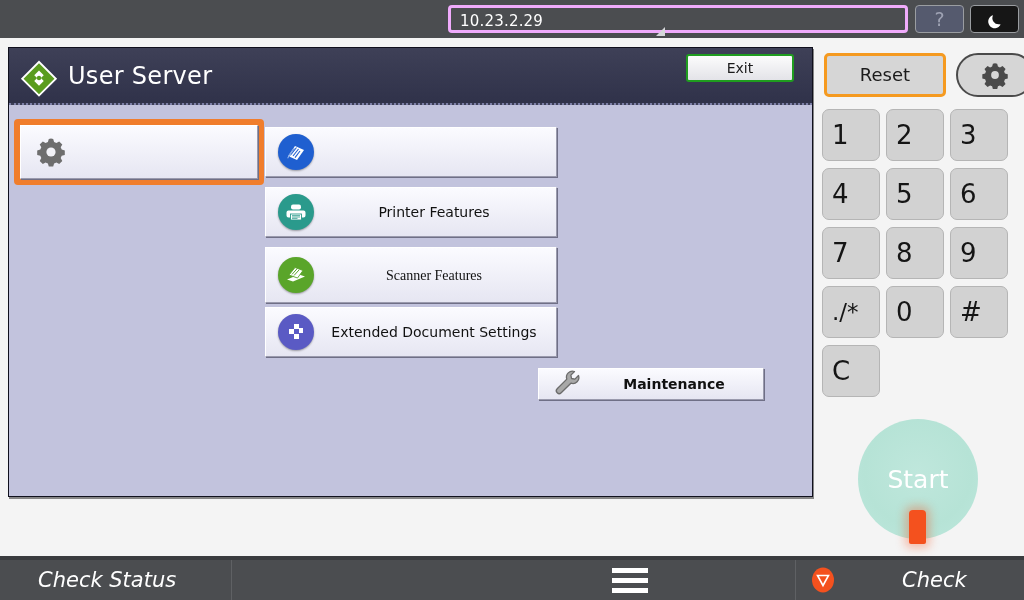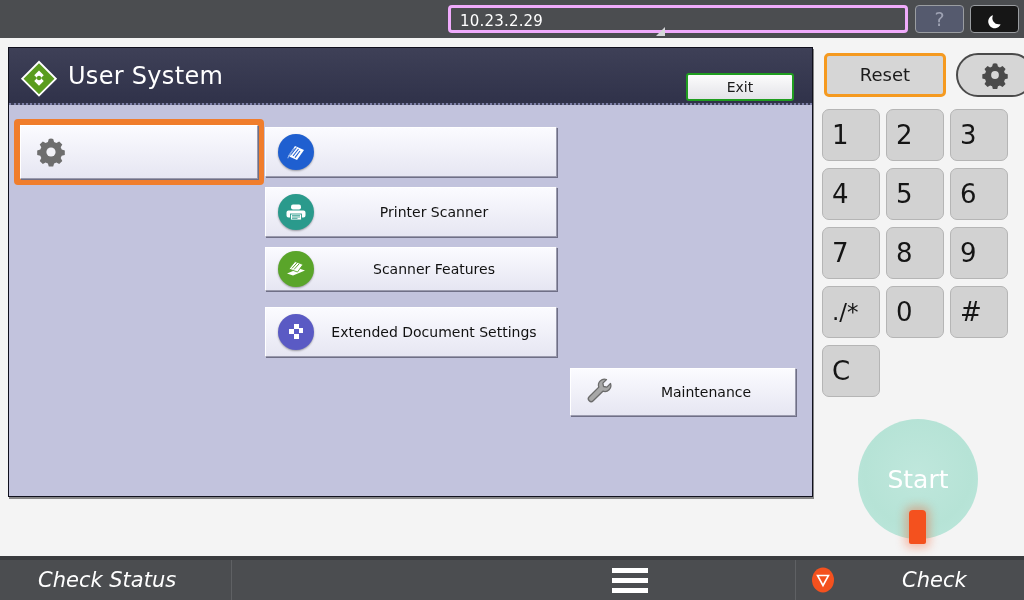--- a/index.html
+++ b/index.html
@@ -51,21 +51,21 @@
     border-bottom:2px dotted #7d80a8;
   }
   #panel-title-icon{
     position:absolute; left:20px; top:60px; width:38px; height:38px;
   }
   #panel-title-text{
     position:absolute; left:68px; top:62px;
     color:#ffffff; font-size:24px; font-weight:400; letter-spacing:.3px;
   }
   #exit-button{
-    position:absolute; left:686px; top:73px; width:108px; height:28px;
+    position:absolute; left:686px; top:54px; width:108px; height:28px;
     background:linear-gradient(#fcfcfc,#e3e3e8);
     border:2px solid #1f9d1f;
     border-radius:3px;
     color:#1b1b1b; font-size:14px; text-align:center; line-height:24px;
   }
 
   
   .tile{
     position:absolute;
     background:linear-gradient(#fbfbff,#e6e6f2);
@@ -97,23 +97,23 @@
     border:4px solid #f07d2c;
     border-radius:4px;
     background:#f07d2c;
   }
   #sys-settings-tile{
     position:absolute; left:2px; top:2px; width:238px; height:54px;
   }
 
   #tile-copier   { left:265px; top:127px; width:292px; height:50px; }
   #tile-printer  { left:265px; top:187px; width:292px; height:50px; }
-  #tile-scanner  { left:265px; top:247px; width:292px; height:44px; }
+  #tile-scanner  { left:265px; top:247px; width:292px; height:56px;font-family:Liberation Serif, serif; }
   #tile-extended { left:265px; top:307px; width:292px; height:50px; }
-  #tile-maint    { left:570px; top:368px; width:226px; height:48px; }
+  #tile-maint    { left:538px; top:368px; width:226px; height:32px;font-weight:bold; }
 
   
   #reset-button{
     position:absolute; left:824px; top:53px; width:122px; height:44px;
     background:#d6d6d6; border:3px solid #f59a20; border-radius:5px;
     color:#1b1b1b; font-size:18px; text-align:center; line-height:38px;
   }
   #settings-button{
     position:absolute; left:956px; top:53px; width:78px; height:44px;
     background:#d6d6d6; border:2px solid #4a4a4a;
@@ -191,21 +191,21 @@
 
 <div id="panel">
   <div id="panel-title"></div>
 </div>
 
 <svg id="panel-title-icon" viewBox="0 0 40 40">
   <rect x="20" y="2" width="25" height="25" transform="rotate(45 20 2)" fill="#5a9c1e" stroke="#ffffff" stroke-width="2"></rect>
   <path d="M20 11 L25 16 L22 19 L25 22 L20 27 L15 22 L18 19 L15 16 Z" fill="#ffffff"></path>
   <circle cx="20" cy="19" r="2.3" fill="#5a9c1e"></circle>
 </svg>
-<div id="panel-title-text">User System</div>
+<div id="panel-title-text">User Server</div>
 <div id="exit-button">Exit</div>
 
 <div id="sys-settings-wrap">
   <div id="sys-settings-tile" class="tile">
     <div class="tile-icon">
       <svg width="36" height="36" viewBox="0 0 36 36">
         <path d="M18 4.5l2.2.4.9 3.1 2.3 1 2.8-1.6 3.1 3.1-1.6 2.8 1 2.3 3.1.9v4.4l-3.1.9-1 2.3 1.6 2.8-3.1 3.1-2.8-1.6-2.3 1-.9 3.1h-4.4l-.9-3.1-2.3-1-2.8 1.6-3.1-3.1 1.6-2.8-1-2.3-3.1-.9v-4.4l3.1-.9 1-2.3-1.6-2.8 3.1-3.1 2.8 1.6 2.3-1 .9-3.1z" fill="#6e6e6e"></path>
         <circle cx="18" cy="18" r="4.6" fill="#f2f2f7"></circle>
       </svg>
     </div>
@@ -230,21 +230,21 @@
   <div class="tile-icon">
     <div class="icon-circle" style="background:#2a9a8c;">
       <svg width="24" height="24" viewBox="0 0 24 24">
         <rect x="7" y="4.5" width="10" height="5" rx="2" fill="#ffffff"></rect>
         <path d="M4.5 10.5h15a2 2 0 0 1 2 2v3a2 2 0 0 1-2 2h-15a2 2 0 0 1-2-2v-3a2 2 0 0 1 2-2z" fill="#ffffff"></path>
         <rect x="6.5" y="14" width="11" height="6" fill="#ffffff" stroke="#2a9a8c" stroke-width=".9"></rect>
         <path d="M8 15.6h8M8 17h8M8 18.4h5.5" stroke="#2a9a8c" stroke-width=".8"></path>
       </svg>
     </div>
   </div>
-  <div class="tile-label">Printer Scanner</div>
+  <div class="tile-label">Printer Features</div>
 </div>
 
 <div id="tile-scanner" class="tile">
   <div class="tile-icon">
     <div class="icon-circle" style="background:#5aa52a;">
       <svg width="24" height="24" viewBox="0 0 24 24">
         <path d="M3 16.5 L9 18.5 L21 13.5 L15 11.5 Z" fill="#ffffff"></path>
         <path d="M5 12 L11 4.5 L19 7.5 L13.5 15 Z" fill="#ffffff" stroke="#5aa52a" stroke-width=".9"></path>
         <path d="M8 11.4 L13 5.8" stroke="#5aa52a" stroke-width="1"></path>
         <path d="M10 12.5 L15 7" stroke="#5aa52a" stroke-width="1"></path>

